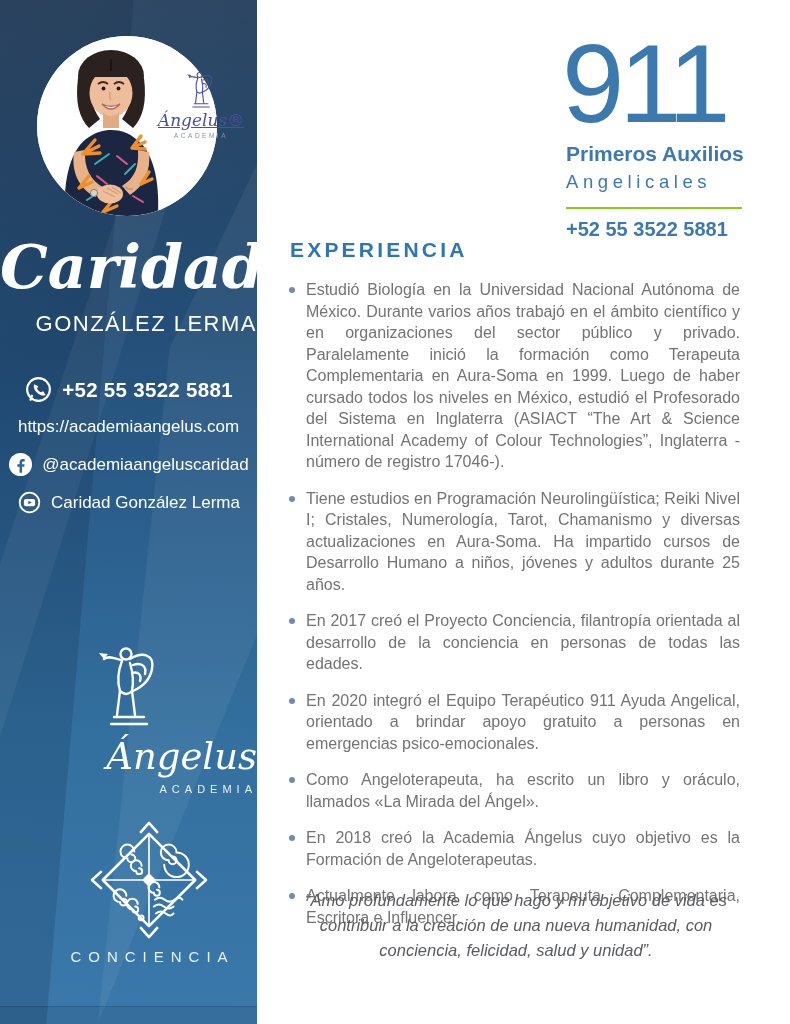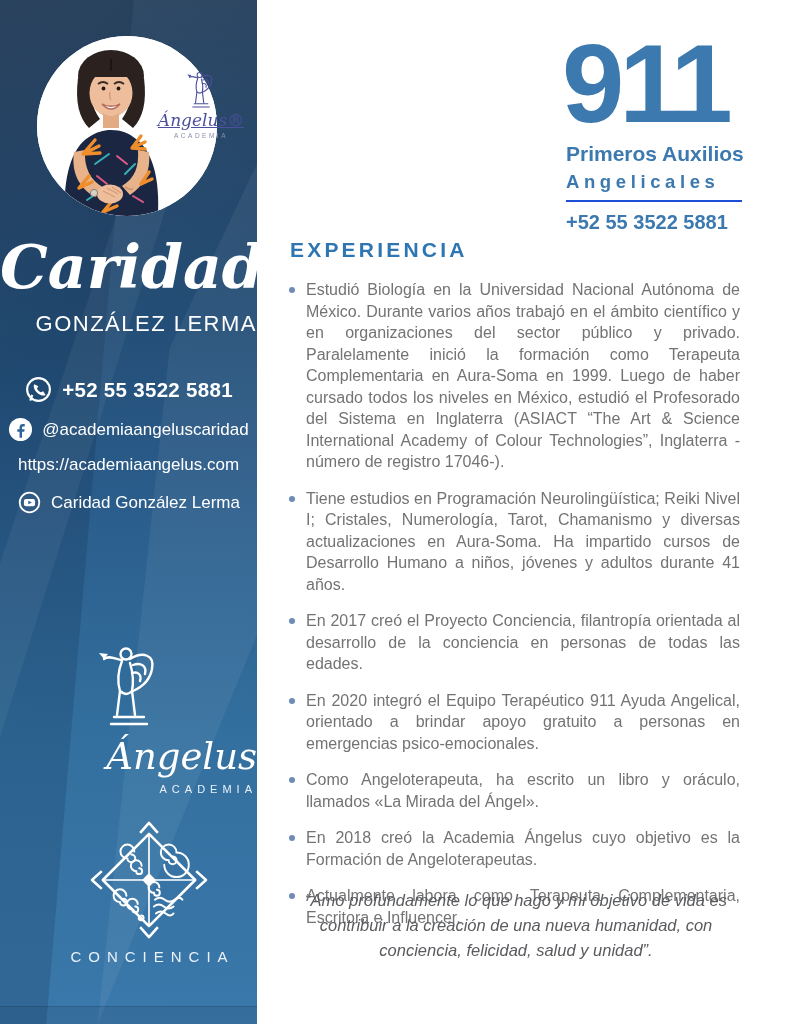--- a/index.html
+++ b/index.html
@@ -48,25 +48,25 @@
   .ang-title{font-family:"DejaVu Serif", serif;font-style:italic;font-size:37px;line-height:1.1;
              color:#fff;margin-top:2px;}
   .ang-sub{font-size:11px;letter-spacing:5px;color:#e9f1f8;margin-top:5px;}
 
   .conc-block{position:absolute;top:821px;left:0;width:298px;text-align:center;color:#ffffff;}
   .conc-block .conc-svg{width:118px;height:118px;display:block;margin:0 auto;color:#fff;}
   .conc-label{font-size:15px;letter-spacing:7px;color:#eaf2f9;margin-top:9px;padding-left:7px;}
 
   
   .brand911{position:absolute;left:566px;top:32px;width:176px;color:#3c79af;}
-  .big911{font-size:112px;font-weight:bold;line-height:0.92;letter-spacing:-5px;margin-left:-4px;
+  .big911{font-size:112px;font-weight:normal;line-height:0.92;letter-spacing:-5px;margin-left:-4px;
           white-space:nowrap;}
   .b911-line1{font-size:21px;font-weight:bold;margin-top:7px;white-space:nowrap;}
-  .b911-line2{font-size:18.5px;font-weight:bold;letter-spacing:4.6px;margin-top:5px;
-              padding-bottom:7px;border-bottom:2px solid #1d4ed8;white-space:nowrap;}
+  .b911-line2{font-size:18.5px;font-weight:normal;letter-spacing:4.6px;margin-top:5px;
+              padding-bottom:14px;border-bottom:2px solid #84cc16;white-space:nowrap;}
   .b911-phone{font-size:20px;font-weight:bold;margin-top:9px;white-space:nowrap;}
 
   .experience{position:absolute;left:288px;top:238px;width:452px;}
   .exp-title{margin:0 0 17px 2px;font-size:21px;font-weight:bold;letter-spacing:3.2px;
              color:#2e76b2;}
   .exp-list{list-style:none;margin:0;padding:0;}
   .exp-item{display:flex;align-items:flex-start;margin-bottom:15px;}
   .dot{flex:0 0 auto;width:6px;height:6px;border-radius:50%;background:#6f8cb4;
        margin:8px 11px 0 1px;}
   .exp-text{flex:1;font-size:16px;line-height:21.5px;color:#737373;text-align:justify;}
@@ -178,29 +178,29 @@
 
     <div class="contact">
       <div class="crow phone-row">
         <svg width="29" height="29" viewBox="0 0 26 26">
           <circle cx="13" cy="13" r="10.2" stroke="#fff" stroke-width="1.9" fill="none"></circle>
           <path d="M5.6,22.9 L7.4,17.8" stroke="#fff" stroke-width="1.9" fill="none"></path>
           <path d="M9.2,8.3 c-1.2,2.4 0.2,5.4 2.6,7.6 c2.4,2.2 5.4,3.3 7.6,2 l-2.2,-3.3 l-2.2,0.9 c-1.5,-0.7 -2.7,-1.9 -3.3,-3.4 l1.1,-2.1 z" fill="#fff"></path>
         </svg>
         <span class="txt">+52 55 3522 5881</span>
       </div>
+      <div class="crow site-row">
+        <span class="txt">https://academiaangelus.com</span>
+      </div>
       <div class="crow fb-row">
         <svg width="25" height="25" viewBox="0 0 26 26">
           <circle cx="13" cy="13" r="12" fill="#ffffff"></circle>
           <path d="M14.6,21.5 v-6.1 h2.3 l0.4,-2.7 h-2.7 v-1.6 c0,-0.8 0.3,-1.3 1.4,-1.3 h1.4 V7.4 c-0.3,0 -1.1,-0.1 -2,-0.1 c-2,0 -3.4,1.2 -3.4,3.5 v1.9 H9.7 v2.7 h2.3 v6.1 Z" fill="#2f649b"></path>
         </svg>
         <span class="txt">@academiaangeluscaridad</span>
-      </div>
-      <div class="crow site-row">
-        <span class="txt">https://academiaangelus.com</span>
       </div>
       <div class="crow yt-row">
         <svg width="25" height="25" viewBox="0 0 26 26">
           <circle cx="13" cy="13" r="10.2" stroke="#fff" stroke-width="1.9" fill="none"></circle>
           <rect x="7.2" y="9.3" width="11.6" height="7.6" rx="2.2" fill="#ffffff"></rect>
           <path d="M11.7,11.3 L15.6,13.1 L11.7,14.9 Z" fill="#2f649b"></path>
         </svg>
         <span class="txt">Caridad González Lerma</span>
       </div>
     </div>
@@ -231,21 +231,21 @@
 
     <section class="experience">
       <h2 class="exp-title">EXPERIENCIA</h2>
       <ul class="exp-list">
         <li class="exp-item">
           <span class="dot"></span>
           <span class="exp-text">Estudió Biología en la Universidad Nacional Autónoma de México. Durante varios años trabajó en el ámbito científico y en organizaciones del sector público y privado. Paralelamente inició la formación como Terapeuta Complementaria en Aura-Soma en 1999. Luego de haber cursado todos los niveles en México, estudió el Profesorado del Sistema en Inglaterra (ASIACT “The Art &amp; Science International Academy of Colour Technologies”, Inglaterra -número de registro 17046-).</span>
         </li>
         <li class="exp-item">
           <span class="dot"></span>
-          <span class="exp-text">Tiene estudios en Programación Neurolingüística; Reiki Nivel I; Cristales, Numerología, Tarot, Chamanismo y diversas actualizaciones en Aura-Soma. Ha impartido cursos de Desarrollo Humano a niños, jóvenes y adultos durante 41 años.</span>
+          <span class="exp-text">Tiene estudios en Programación Neurolingüística; Reiki Nivel I; Cristales, Numerología, Tarot, Chamanismo y diversas actualizaciones en Aura-Soma. Ha impartido cursos de Desarrollo Humano a niños, jóvenes y adultos durante 25 años.</span>
         </li>
         <li class="exp-item">
           <span class="dot"></span>
           <span class="exp-text">En 2017 creó el Proyecto Conciencia, filantropía orientada al desarrollo de la conciencia en personas de todas las edades.</span>
         </li>
         <li class="exp-item">
           <span class="dot"></span>
           <span class="exp-text">En 2020 integró el Equipo Terapéutico 911 Ayuda Angelical, orientado a brindar apoyo gratuito a personas en emergencias psico-emocionales.</span>
         </li>
         <li class="exp-item">

